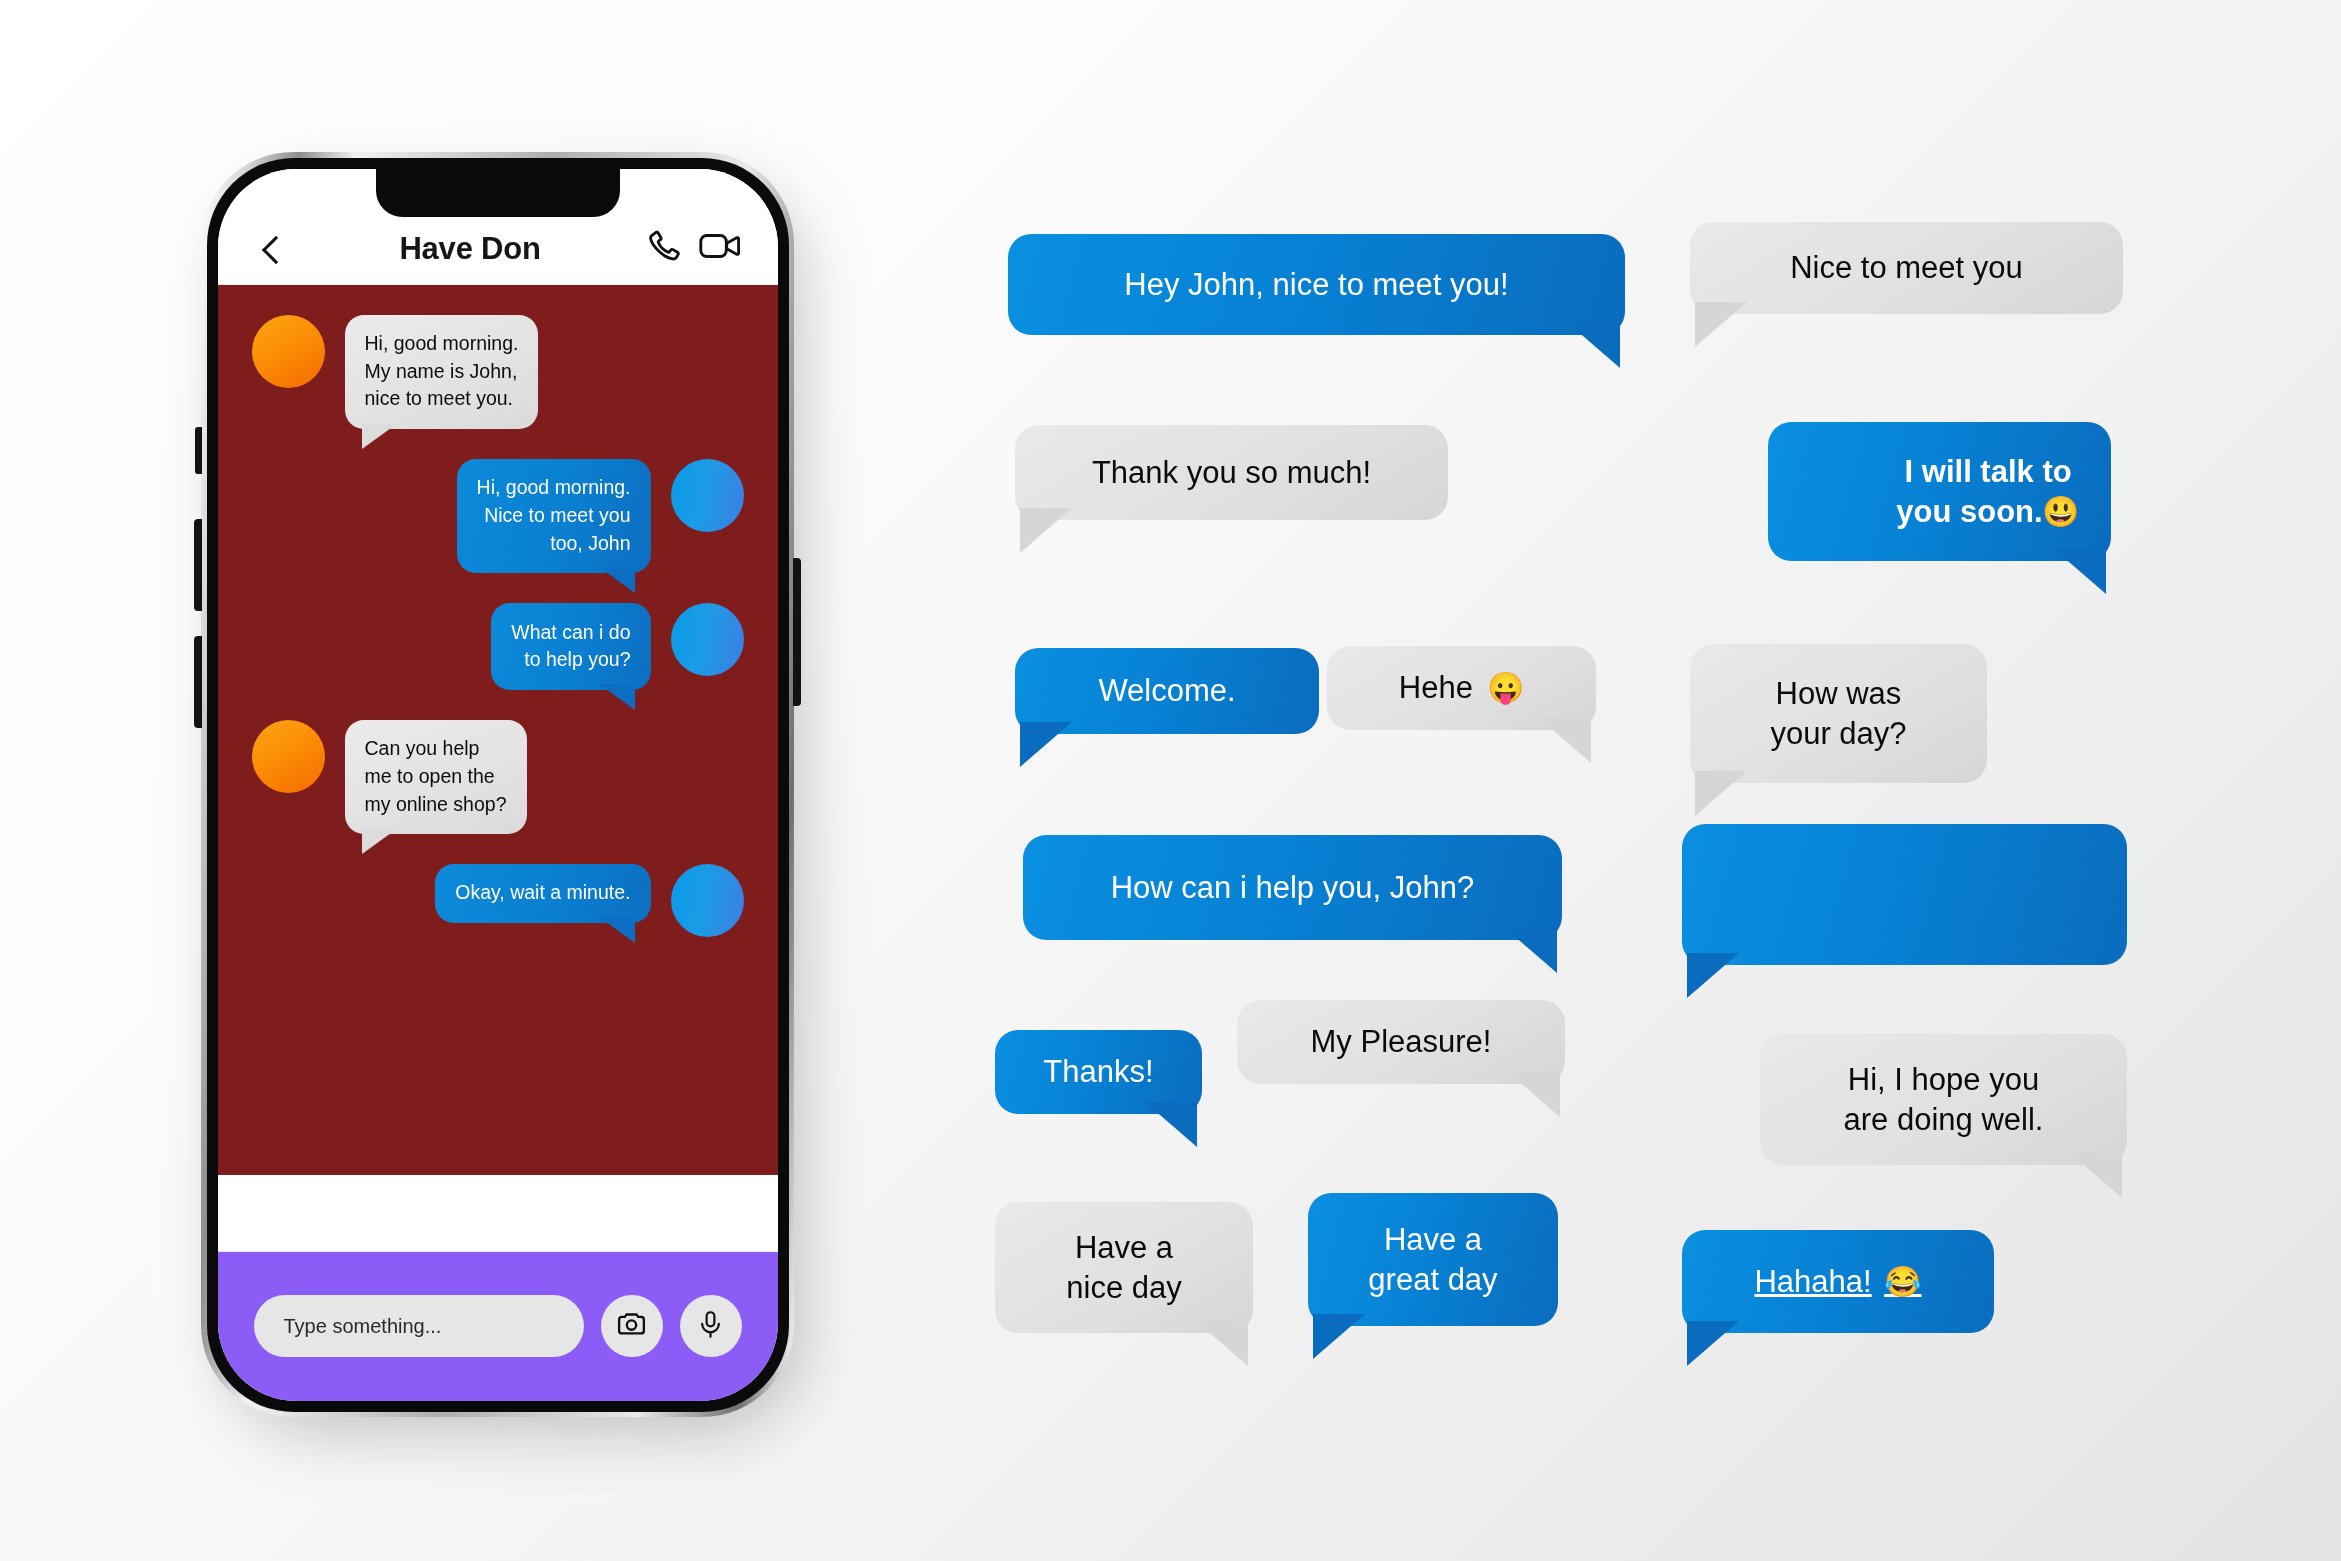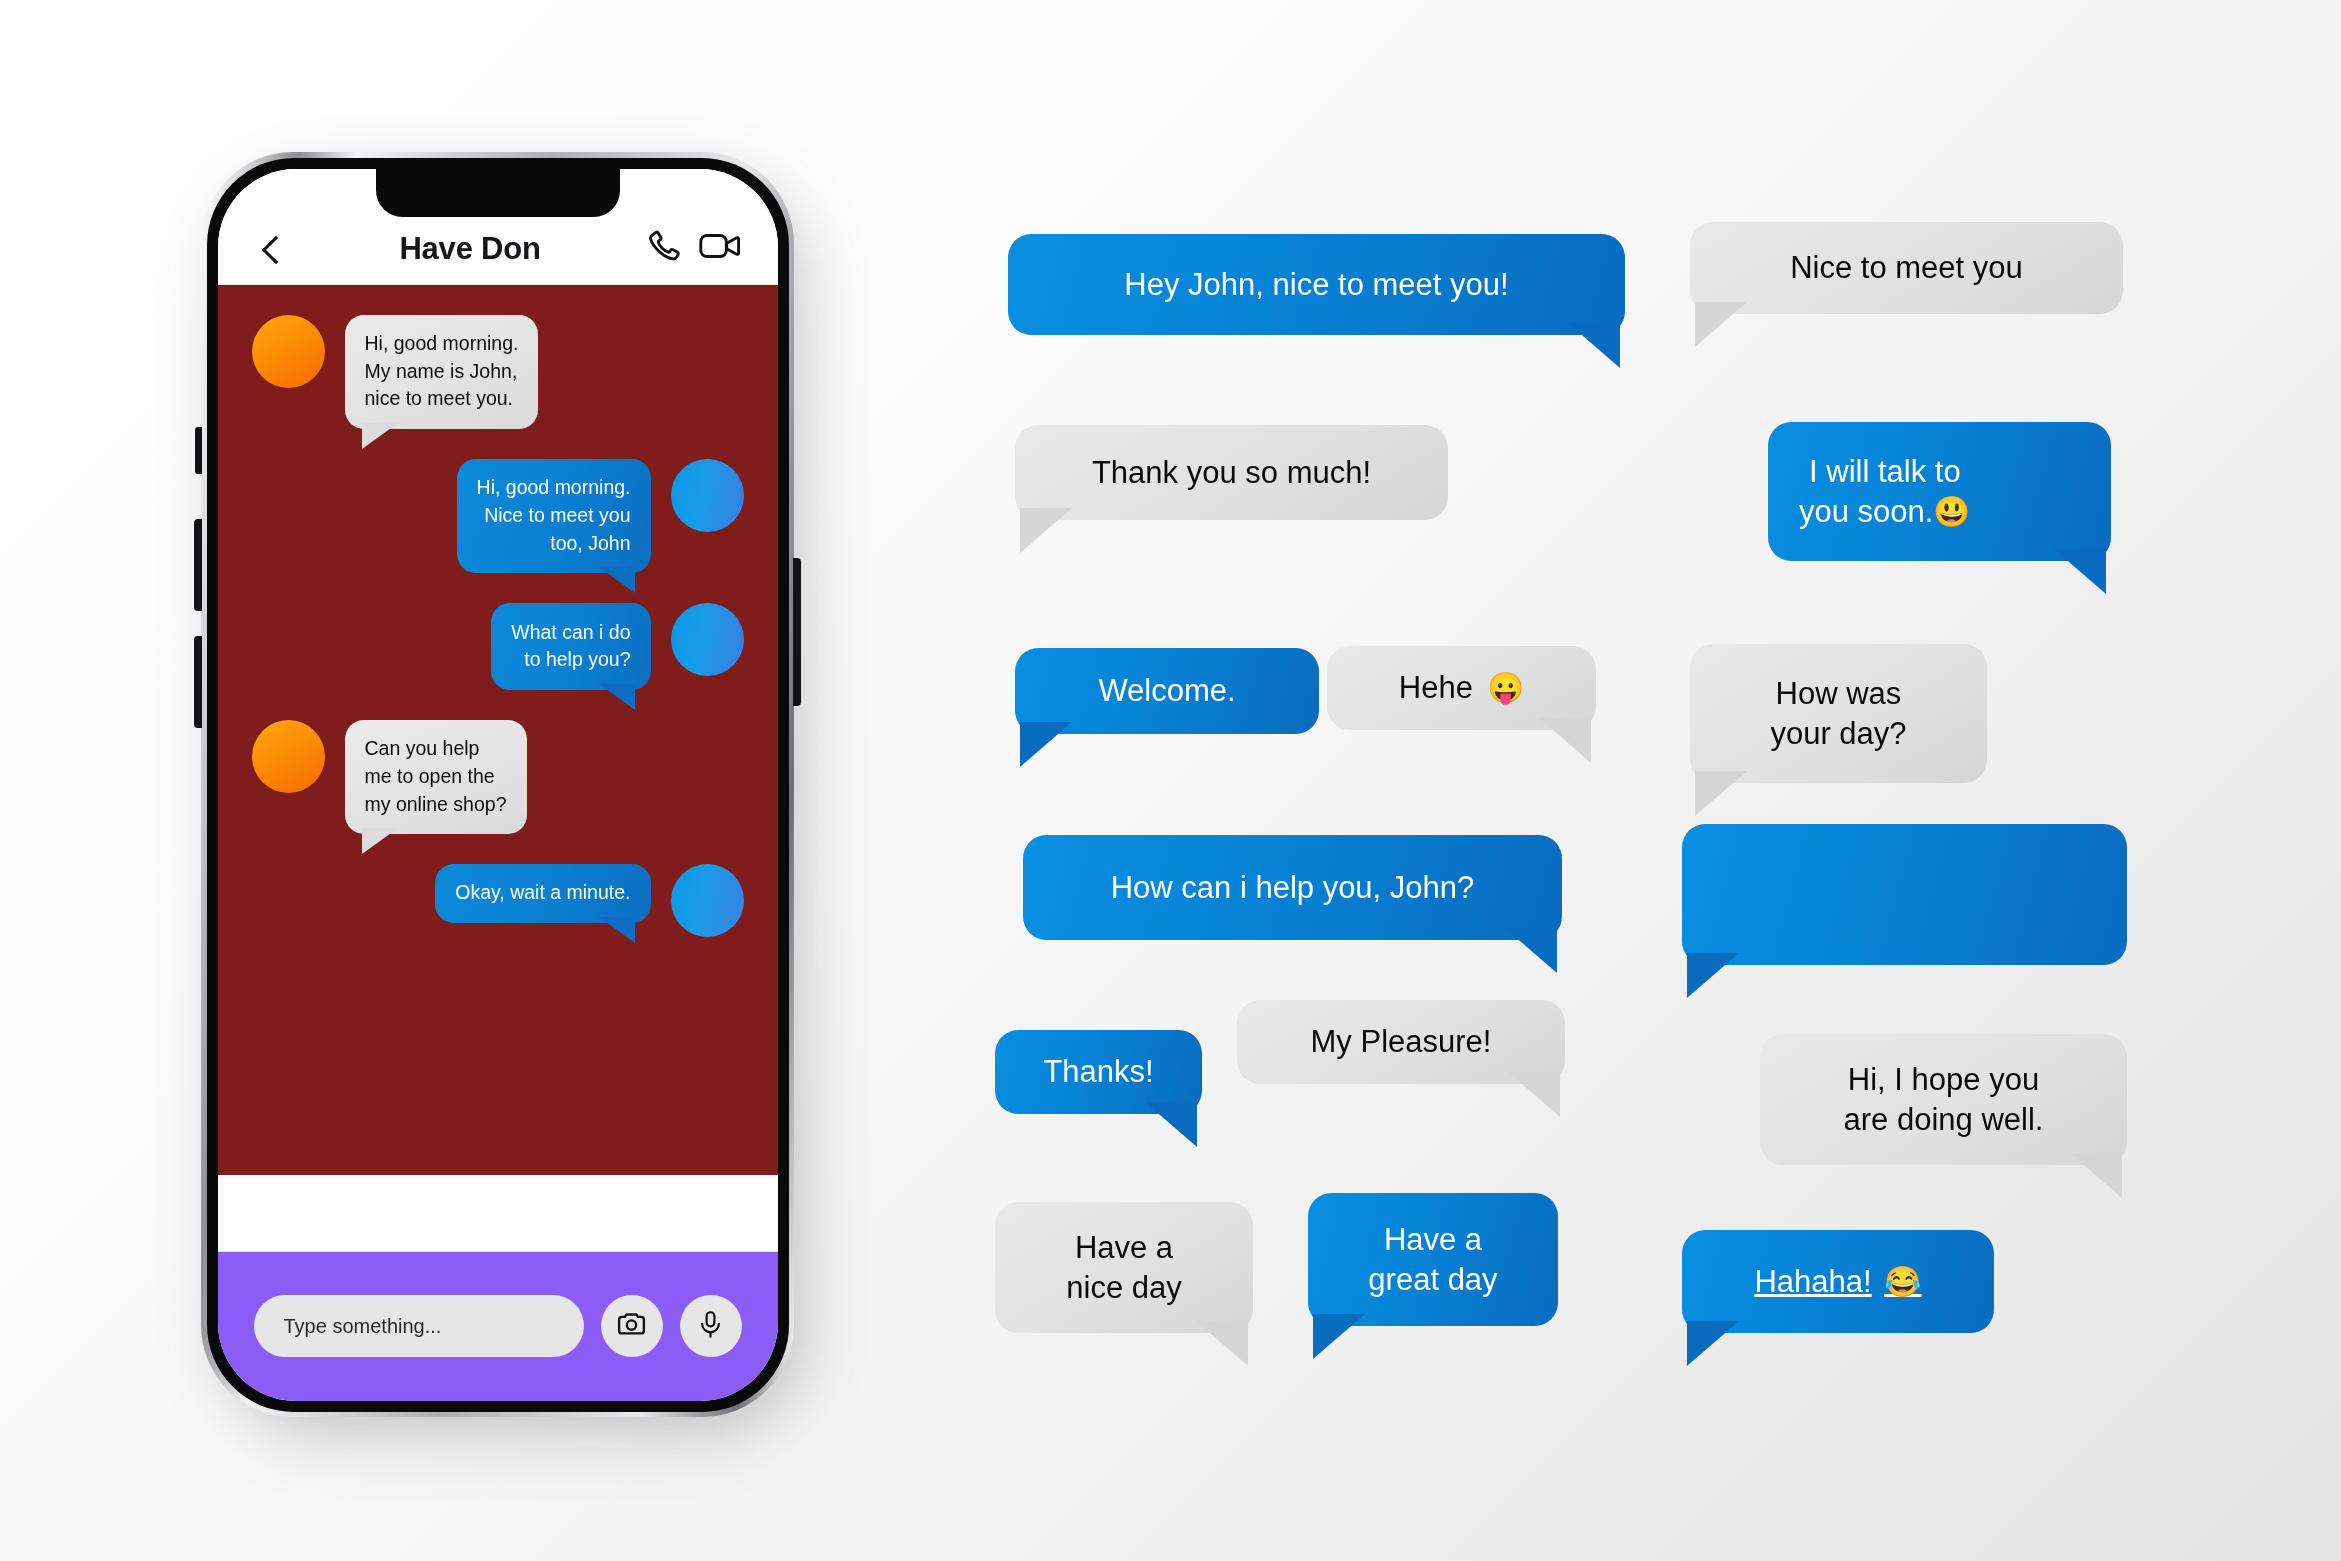--- a/index.html
+++ b/index.html
@@ -331,21 +331,21 @@
 <div class="sb g" id="sb-nice-to-meet" style="left:1690px; top:222px; width:433px; height:92px; justify-content:center;">
   <span style="white-space:pre-line;text-align:center;">Nice to meet you</span>
   <span class="tail tail-l"></span>
 </div>
 
 <div class="sb g" id="sb-thank-you" style="left:1015px; top:425px; width:433px; height:95px; justify-content:center;">
   <span style="white-space:pre-line;text-align:center;">Thank you so much!</span>
   <span class="tail tail-l"></span>
 </div>
 
-<div class="sb b" id="sb-talk-soon" style="left:1768px; top:422px; width:343px; height:139px; justify-content:flex-start;">
+<div class="sb b" id="sb-talk-soon" style="left:1768px; top:422px; width:343px; height:139px; justify-content:flex-end;font-weight:bold;">
   <span style="text-align:center;white-space:pre-line;"><span style="white-space:pre-line">I will talk to
 you soon.</span><span class="emoji">😃</span></span>
   <span class="tail tail-r"></span>
 </div>
 
 <div class="sb b" id="sb-welcome" style="left:1015px; top:648px; width:304px; height:86px; justify-content:center;">
   <span style="white-space:pre-line;text-align:center;">Welcome.</span>
   <span class="tail tail-l"></span>
 </div>
 

